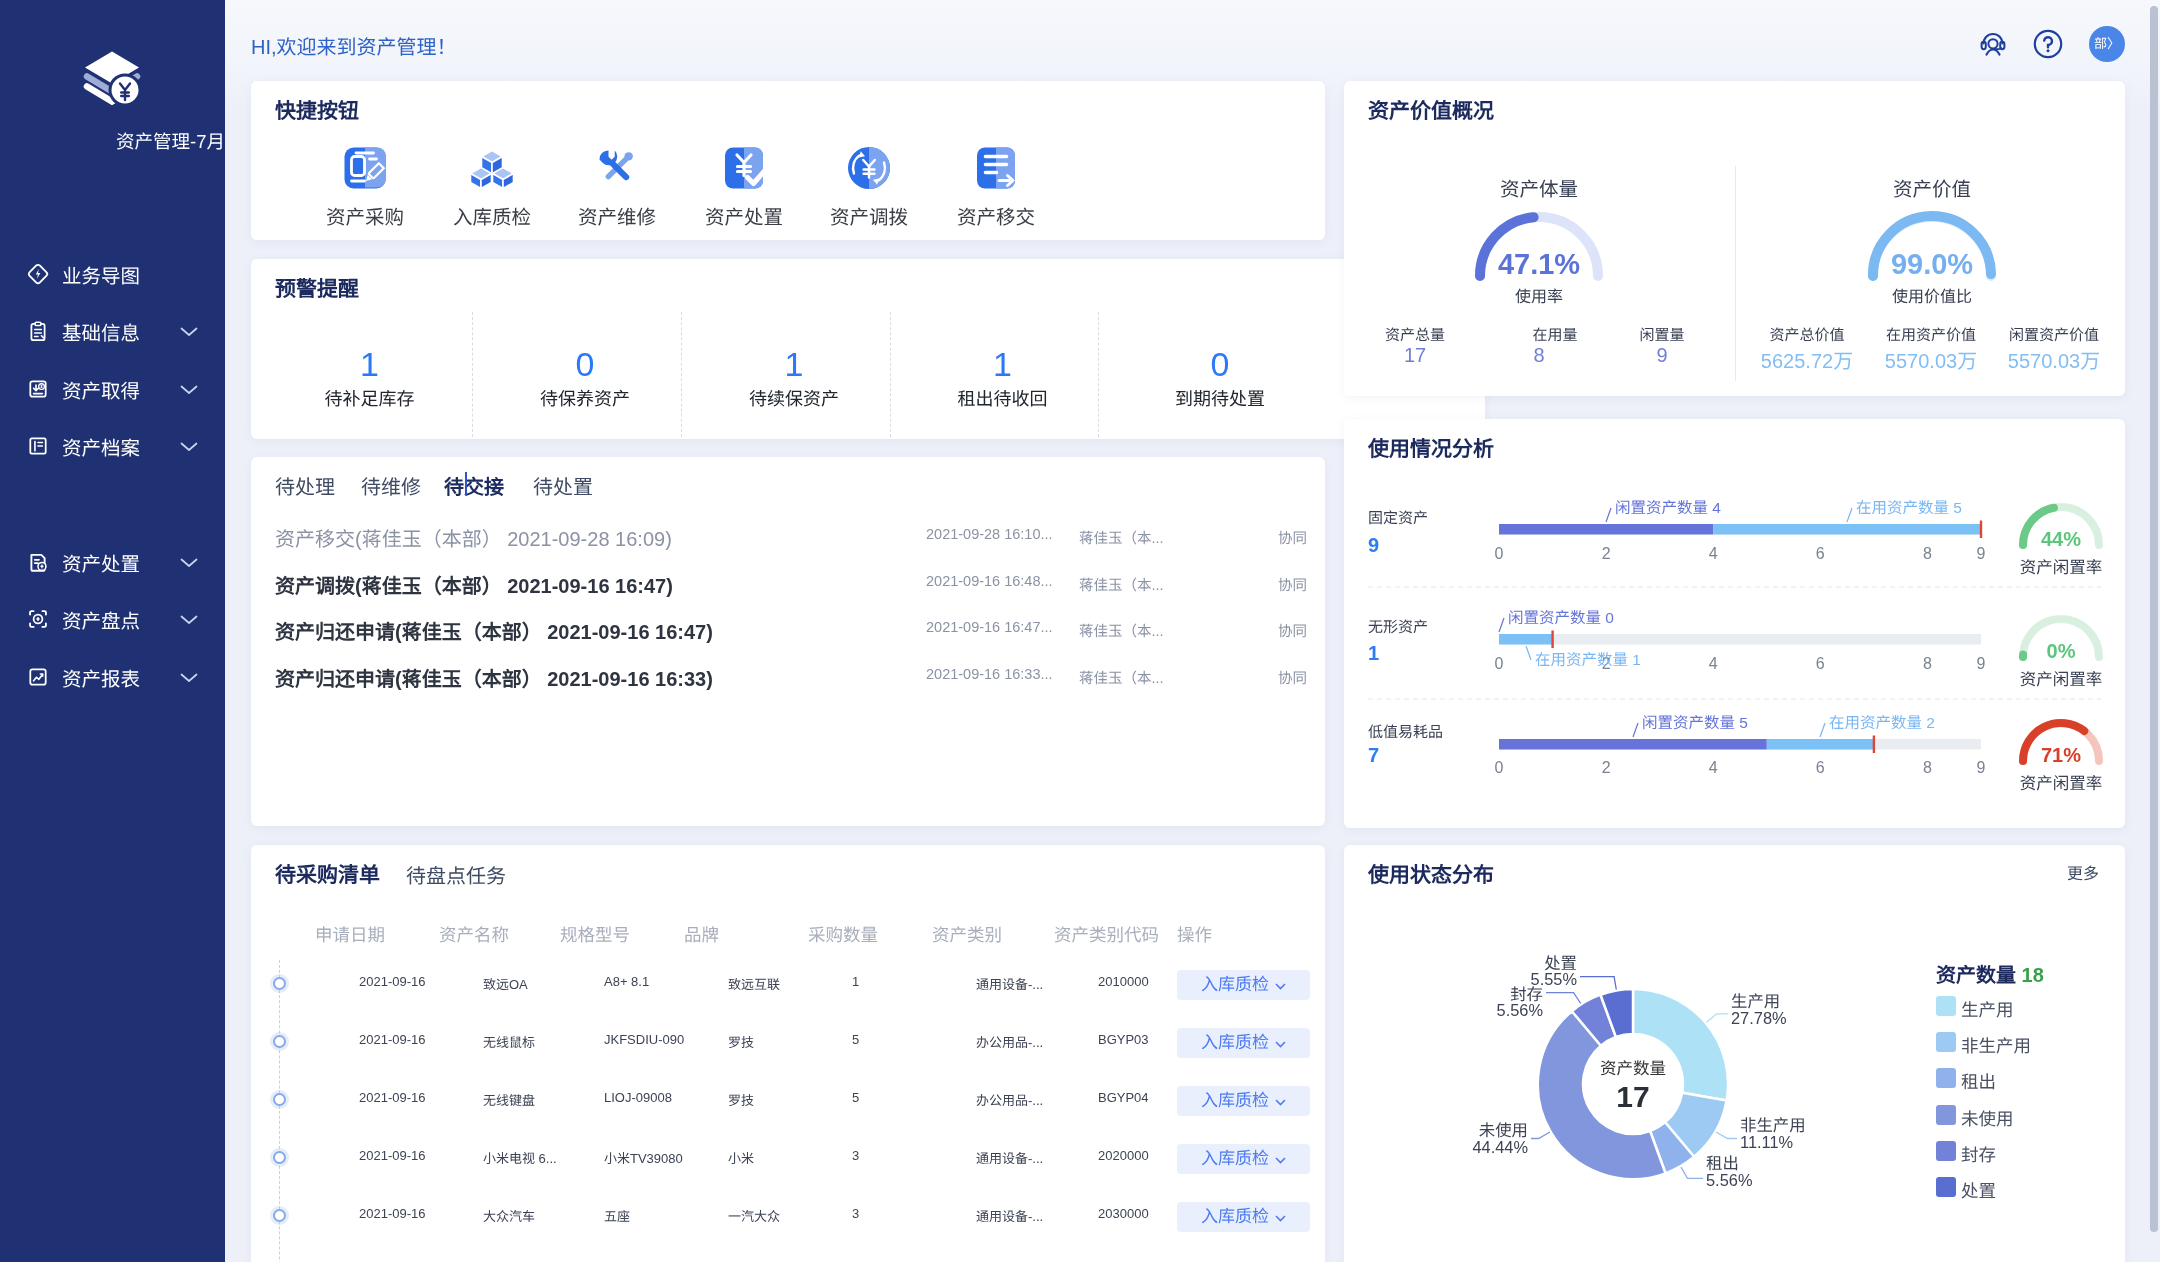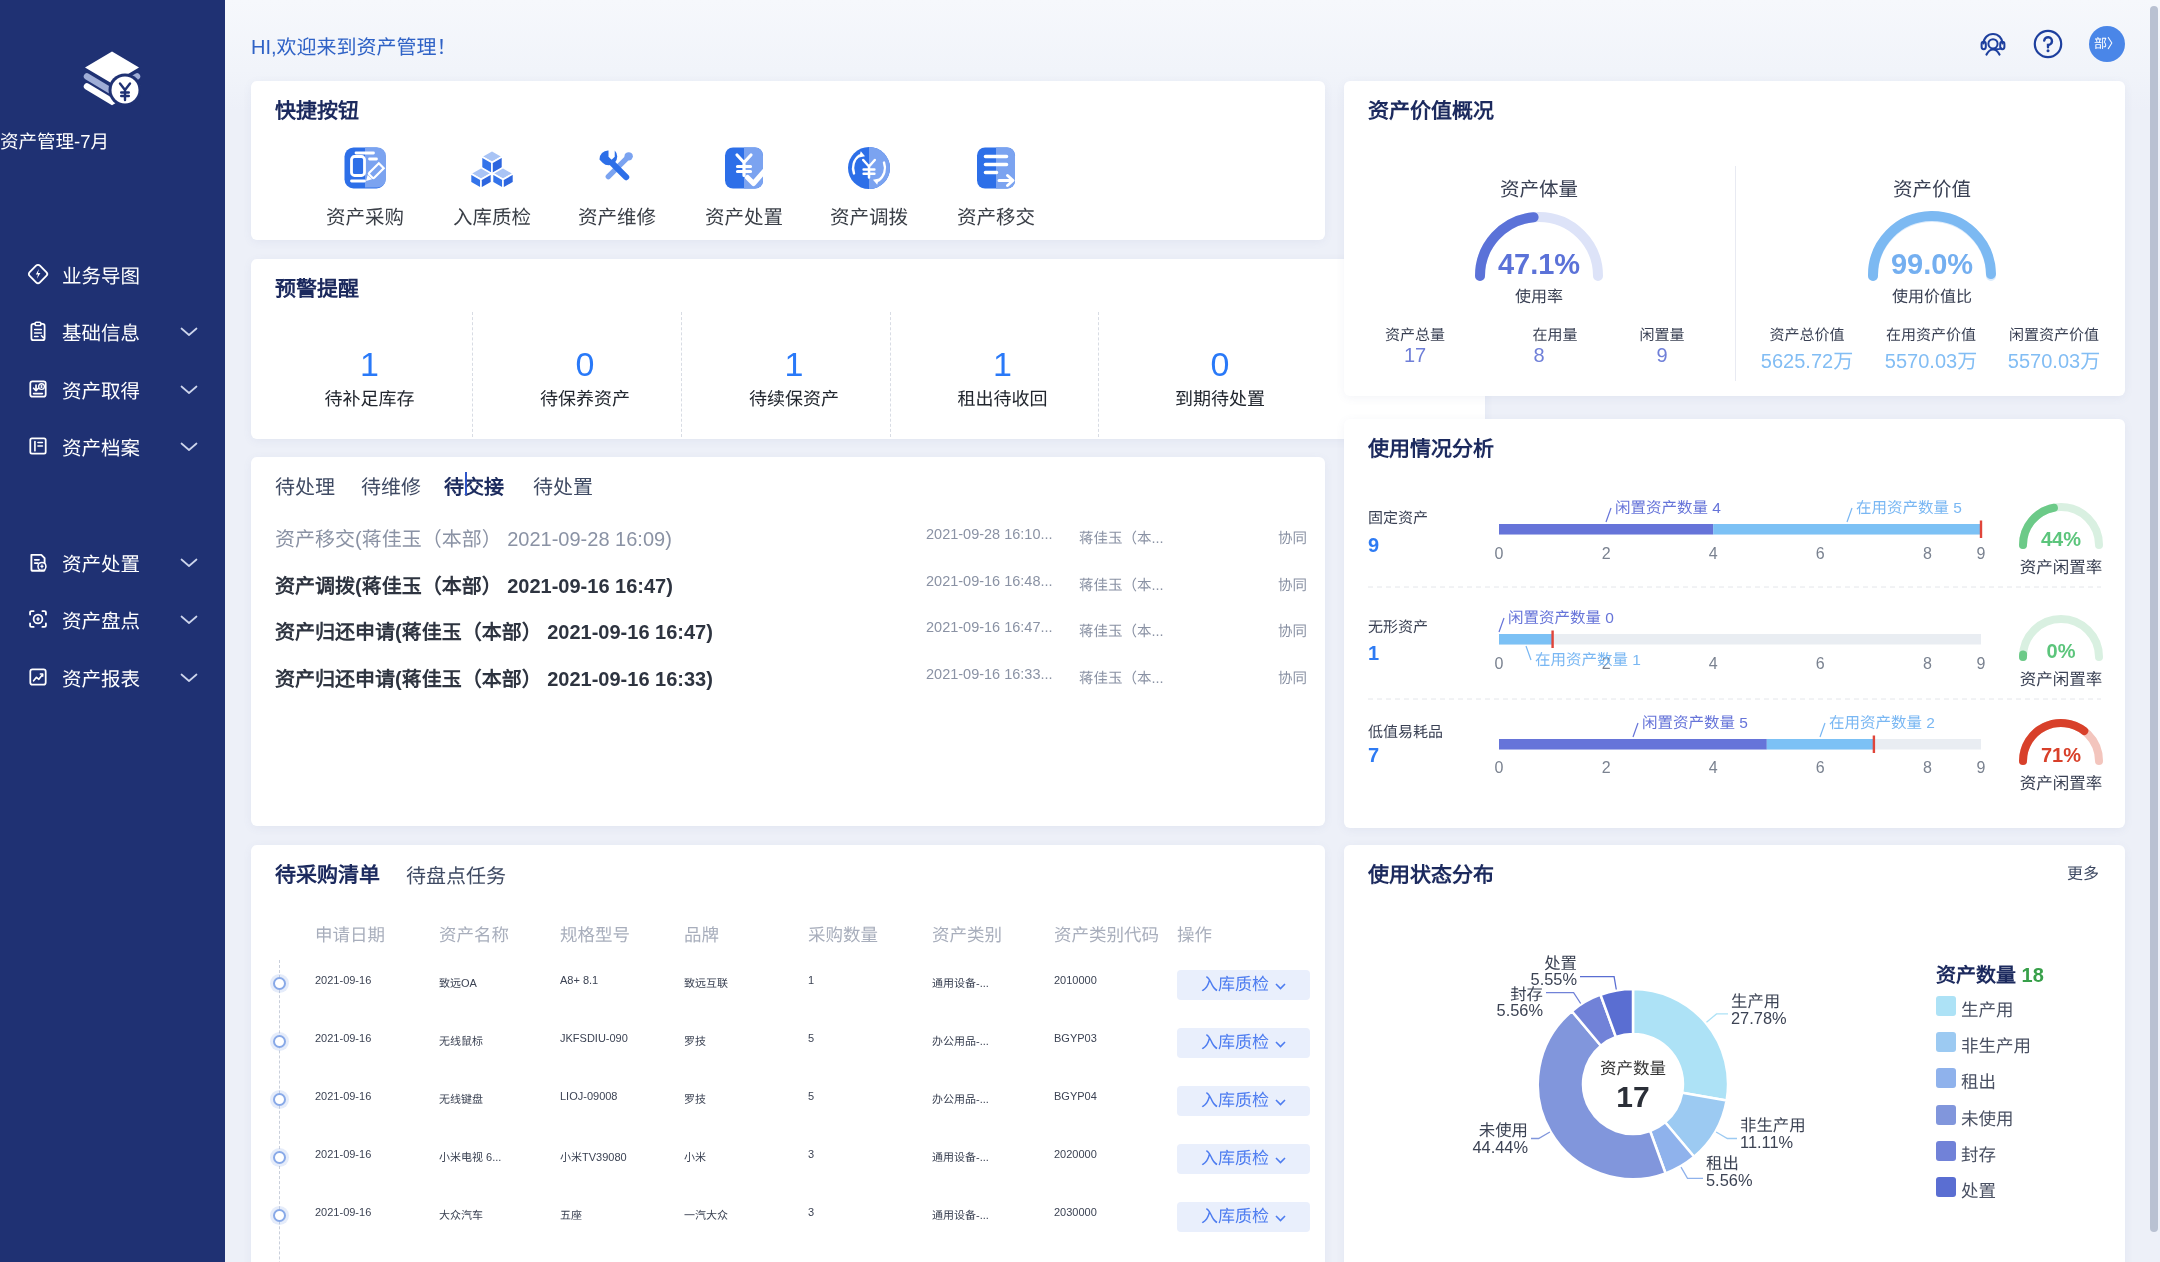--- a/index.html
+++ b/index.html
@@ -3,21 +3,21 @@
 <meta charset="utf-8">
 <title>资产管理</title>
 <style>
 * { margin:0; padding:0; box-sizing:border-box; }
 html,body { width:2160px; height:1262px; }
 body { font-family:"Liberation Sans", sans-serif; background:#eef1f8; overflow:hidden; position:relative; }
 #page { position:absolute; left:0; top:0; width:2160px; height:1262px; background:linear-gradient(180deg,#f6f8fc 0,#f1f4fa 70px,#edf0f8 110px,#edf0f8 100%); overflow:hidden; }
 
 #side { position:absolute; left:0; top:0; width:225px; height:1262px; background:#1f3173; color:#fff; }
 #side .logo { position:absolute; left:0; top:50px; width:225px; text-align:center; }
-#side .brand { position:absolute; left:0; top:127px; width:225px; text-align:left; font-size:18.5px; color:#fff; }
+#side .brand { position:absolute; left:0; top:127px; width:225px; text-align:right; font-size:18.5px; color:#fff; }
 .mitem { position:absolute; left:0; width:225px; height:58px; }
 .mitem svg.mi { position:absolute; left:27px; top:50%; margin-top:-11px; }
 .mitem .mt { position:absolute; left:62px; top:50%; transform:translateY(-50%); font-size:19.5px; color:#fff; white-space:nowrap; }
 .mitem svg.chev { position:absolute; right:27px; top:50%; margin-top:-4px; }
 
 #greet { position:absolute; left:251px; top:31px; font-size:20px; color:#2f62c6; }
 .hicon { position:absolute; top:28px; }
 #avatar { position:absolute; left:2089px; top:26px; width:36px; height:36px; border-radius:50%; background:#4a86e8; color:#fff; font-size:13px; text-align:center; line-height:36px; }
 #sbar { position:absolute; left:2150px; top:6px; width:8px; height:1226px; border-radius:4px; background:#b9c1d2; }
 
@@ -32,21 +32,21 @@
 .wlab { position:absolute; width:100%; top:72px; text-align:center; font-size:18px; color:#21262e; text-indent:16px; }
 .wsep { border-right:1px dashed #d8dce4; }
 
 .tab { position:absolute; font-size:20px; color:#3f4a63; }
 .tab.act { font-weight:700; color:#1d2c5e; }
 .trow { position:absolute; left:24px; right:0; height:24px; font-size:20px; color:#8a92a4; white-space:nowrap; }
 .trow b { color:#2e3440; font-weight:700; }
 .trow .rt { position:absolute; color:#8a92a4; font-weight:400; font-size:14.5px; top:3px; }
 
 .th { position:absolute; font-size:17.5px; color:#a8aebc; }
-.td { position:absolute; font-size:11px; color:#3c4354; }
+.td { position:absolute; font-size:13px; color:#3c4354;margin-left:44px; }
 .dotc { position:absolute; left:22px; width:13px; height:13px; border:2px solid #88a9e8; border-radius:50%; background:#fff; box-shadow:0 0 0 3px rgba(150,180,235,.25); }
 .abtn { position:absolute; left:926px; width:133px; height:30px; background:#e9effc; border-radius:4px; color:#4d7cf0; font-size:17px; text-align:center; line-height:30px; }
 
 .statl { position:absolute; font-size:15px; color:#3a4154; text-align:center; transform:translateX(-50%); white-space:nowrap; }
 .statn { position:absolute; font-size:20px; color:#6f7fd8; text-align:center; transform:translateX(-50%); white-space:nowrap; }
 .statn.lb { color:#82bdf4; font-size:20px; }
 .gt { position:absolute; text-align:center; transform:translateX(-50%); white-space:nowrap; }
 </style>
 </head>
 <body>

